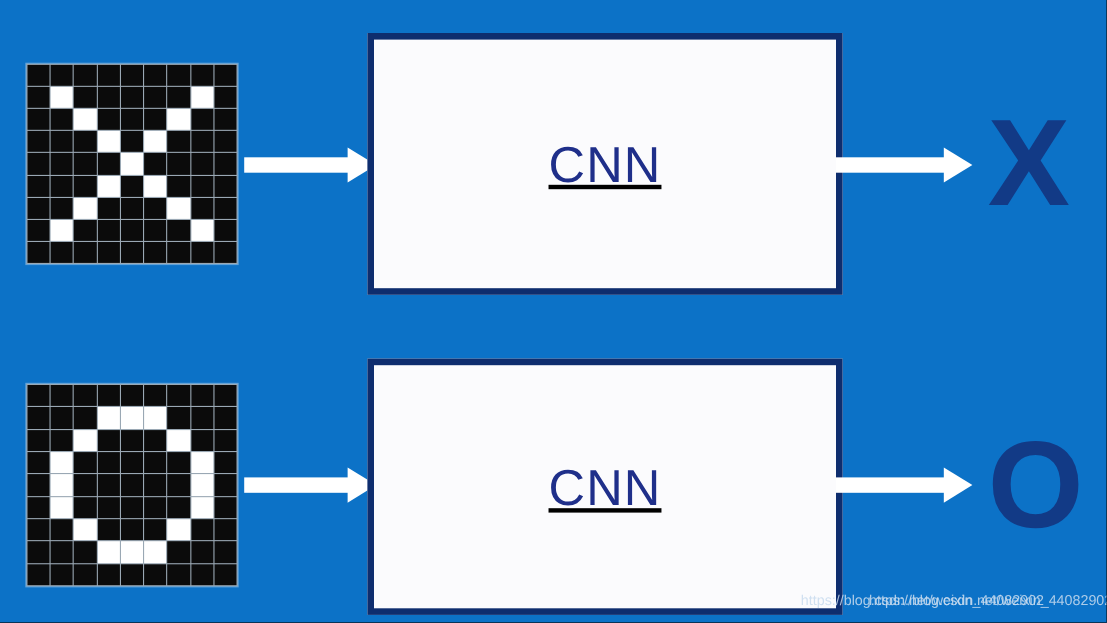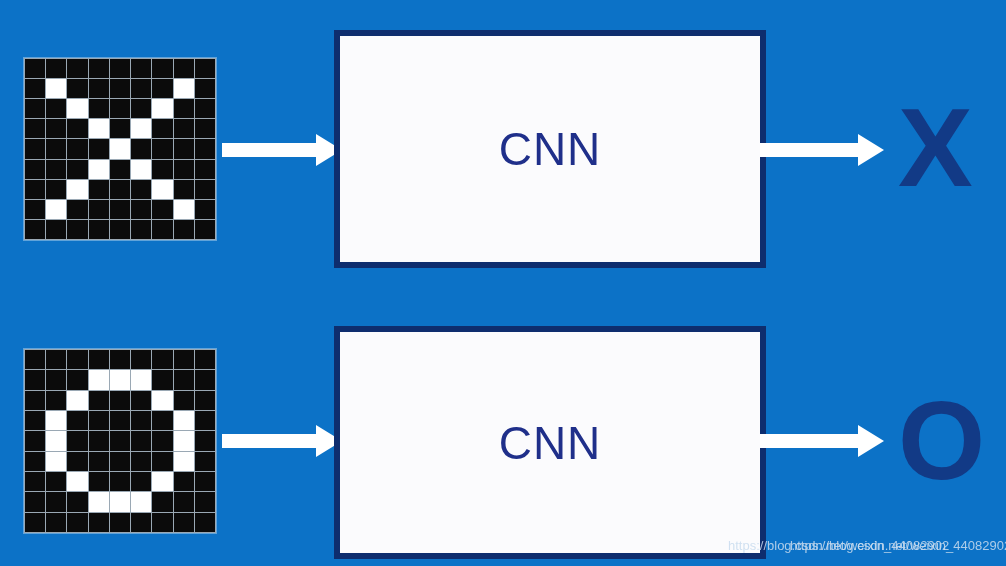--- a/index.html
+++ b/index.html
@@ -48,20 +48,21 @@
 
   
   .cnn-box {
     position: absolute;
     background: #fbfbfd;
     border: 6px solid #0e2d6e;
     box-sizing: border-box;
     display: flex;
     align-items: center;
     justify-content: center;
+    text-decoration: underline;
   }
   .cnn-box .cnn-label {
     color: #1f2f8a;
     font-size: 46px;
     font-weight: 300;
     letter-spacing: 1px;
     line-height: 1;
     font-family: "Liberation Sans", sans-serif;
   }
   #cnn-box-top {

